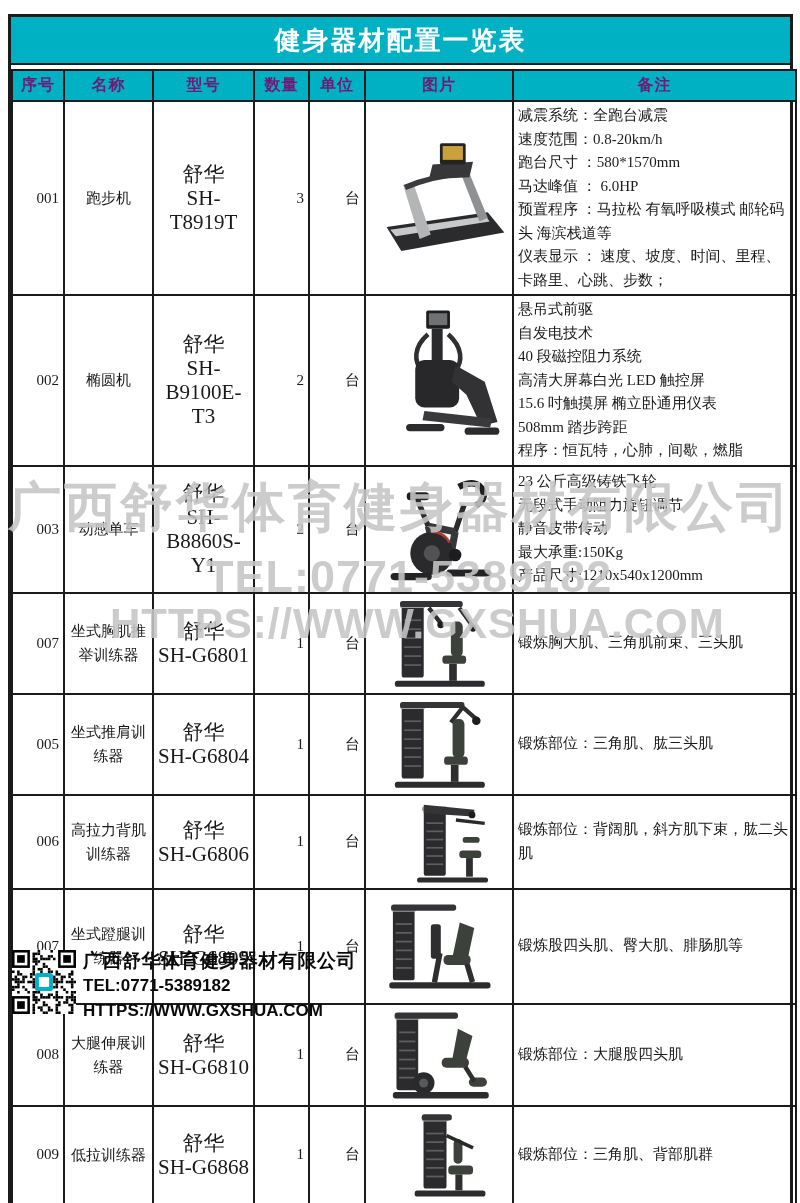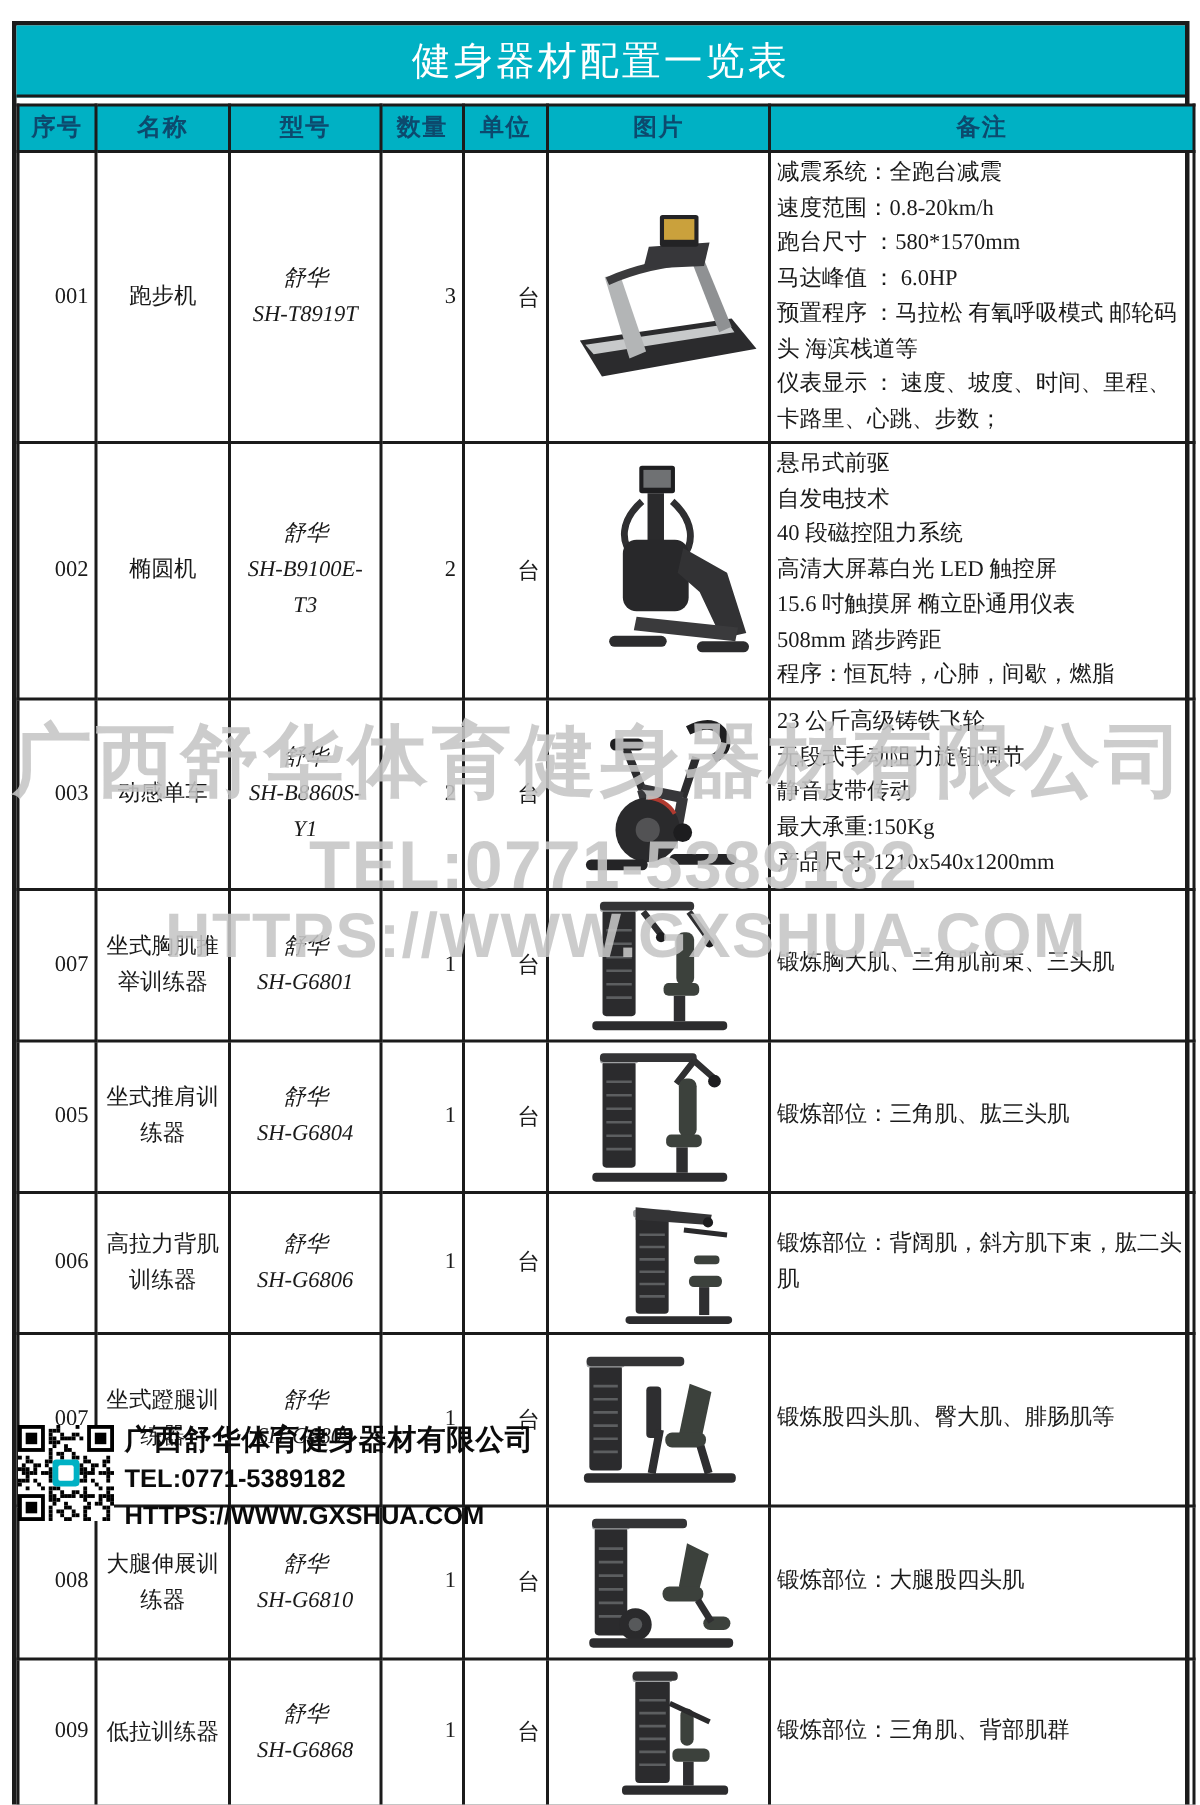--- a/index.html
+++ b/index.html
@@ -23,44 +23,44 @@
     border:3px solid var(--border);
     background:#fff;
   }
   .title-bar{
     background:var(--teal);
     height:48px;
     border-bottom:2px solid var(--border);
     margin-bottom:4px;
     display:flex;align-items:center;justify-content:center;
     font-family:"Liberation Sans","DejaVu Sans",sans-serif;
-    font-weight:normal;font-size:26px;color:#ffffff;
+    font-weight:bold;font-size:26px;color:#ffffff;
     letter-spacing:2px;
   }
   table.cfg{
     width:100%;
     border-collapse:collapse;
     table-layout:fixed;
   }
   table.cfg th, table.cfg td{
     border:2px solid var(--border);
     padding:2px 4px;
     vertical-align:middle;
   }
   table.cfg th{
     background:var(--teal);
-    color:#0c4a6e;
+    color:#701a75;
     font-family:"Liberation Sans","DejaVu Sans",sans-serif;
     font-weight:bold;font-size:16px;
     height:31px;
     letter-spacing:1px;
   }
   td.c-no, td.c-qty, td.c-unit{ text-align:right; font-size:15px; }
   td.c-name{ text-align:center; font-size:15px; padding:2px 11px; line-height:24px;margin-top:12px;}
-  td.c-model{ text-align:center; font-size:15px; line-height:24px; padding:2px 6px;font-style:italic;}
+  td.c-model{ text-align:center; font-size:21px; line-height:24px; padding:2px 6px;}
   td.c-img{ text-align:center; padding:0; }
   td.c-remark{ font-size:15px; line-height:23.5px; padding:3px 8px 3px 9px;}
   .remark-line{ }
   
   tbody tr:nth-child(1) td{height:188px}
   tbody tr:nth-child(2) td{height:170px}
   tbody tr:nth-child(3) td{height:94px}
   tbody tr:nth-child(4) td{height:99px}
   tbody tr:nth-child(5) td{height:99px}
   tbody tr:nth-child(6) td{height:90px}

